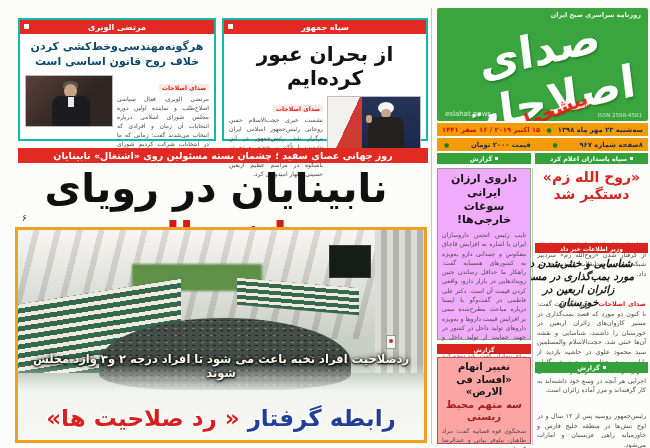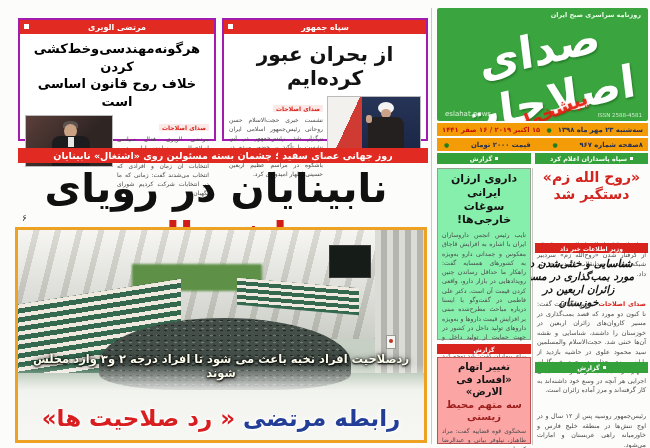--- a/index.html
+++ b/index.html
@@ -25,24 +25,24 @@
          display:flex;align-items:center;justify-content:center;gap:3px;}
   .gkick .sq,.rkick .sq{width:3px;height:3px;background:#fff;display:inline-block;}
   .rkick{height:10px;background:#d8241c;color:#fff;font-size:6px;font-weight:bold;
          display:flex;align-items:center;justify-content:center;gap:3px;}
   
   .bodytxt{font-size:6.4px;line-height:1.5;color:#4a4a4a;text-align:justify;text-align-last:right;}
   .lead-red{color:#d8241c;font-weight:bold;}
   .h-red{color:#d42420;font-weight:800;font-size:14px;line-height:1.2;text-align:center;white-space:pre-line;}
   .h-blk{color:#141414;font-weight:800;font-size:10.5px;line-height:1.25;text-align:center;white-space:pre-line;}
   .h-maroon{color:#a8201d;font-weight:800;font-size:13.5px;line-height:1.25;text-align:center;white-space:pre-line;}
-  .midbox{border:1px solid #8fa38f;background:#86efac;box-sizing:border-box;padding:3px 4px;}
+  .midbox{border:1px solid #8fa38f;background:#f0abfc;box-sizing:border-box;padding:3px 4px;}
   .midbox2{border:1px solid #c05050;background:#fca5a5;box-sizing:border-box;padding:3px 4px;}
   
-  .newsbox{border:2px solid #a21caf;background:#fff;box-sizing:border-box;}
+  .newsbox{border:2px solid #14b8a6;background:#fff;box-sizing:border-box;}
   .nb-head{height:14px;background:#e02a22;color:#fff;font-size:8px;font-weight:bold;
            display:flex;align-items:center;justify-content:center;position:relative;}
   .nb-head .sq{position:absolute;left:4px;top:4px;width:5px;height:5px;background:#fff;}
   .nb-row{display:flex;gap:4px;padding:2px 5px;}
   .srcline{font-size:6px;font-weight:bold;color:#d8241c;background:#fbe9e8;display:inline-block;
            padding:0 3px;border-radius:1px;margin-bottom:2px;}
   
   .thumb{position:relative;overflow:hidden;border:1px solid #bbb;flex:none;}
   .t-rouhani{width:92px;height:52px;background:linear-gradient(180deg,#263457 0%,#1b2747 100%);}
   .t-rouhani .flag{position:absolute;left:0;top:0;width:34px;height:100%;
@@ -184,21 +184,21 @@
         <div class="hand"></div>
       </div>
     </div>
   </div>
 
   <div class="abs newsbox" style="left:18px;top:18px;width:198px;height:123px;">
     <div class="nb-head">
       <span class="sq"></span>
       <span>مرتضی الویری</span>
     </div>
-    <div style="text-align:center;font-size:13px;font-weight:800;color:#000000;white-space:pre-line;padding:6px 3px 3px;line-height:1.35;">هرگونه‌مهندسی‌وخط‌کشی کردن
+    <div style="text-align:center;font-size:11px;font-weight:800;color:#0c4a6e;white-space:pre-line;padding:6px 3px 3px;line-height:1.35;">هرگونه‌مهندسی‌وخط‌کشی کردن
 خلاف روح قانون اساسی است</div>
     <div class="nb-row" style="direction:ltr;">
       <div class="thumb t-alviri">
         <div class="hair"></div>
         <div class="face"></div>
         <div class="suit"></div>
         <div class="shirt"></div>
       </div>
       <div style="direction:rtl;flex:1;">
         <span class="srcline">صدای اصلاحات</span>
@@ -226,19 +226,19 @@
         <i></i>
       </div>
     <div class="abs seatsL"></div>
     <div class="abs seatsR"></div>
     <div class="abs floor"></div>
     <div class="abs crowd"></div>
     <div class="abs fade"></div>
     <div class="abs ph-caption">ردصلاحیت افراد نخبه باعث می شود تا افراد درجه ۲ و۳ وارد مجلس شوند</div>
     <div class="abs ph-head">
       <div>
-        <span class="bl">رابطه مرتضی</span>
+        <span class="bl">رابطه گرفتار</span>
         <span class="rd">« رد صلاحیت ها»</span>
       </div>
     </div>
   </div>
 
 </div>
 
 </body></html>

